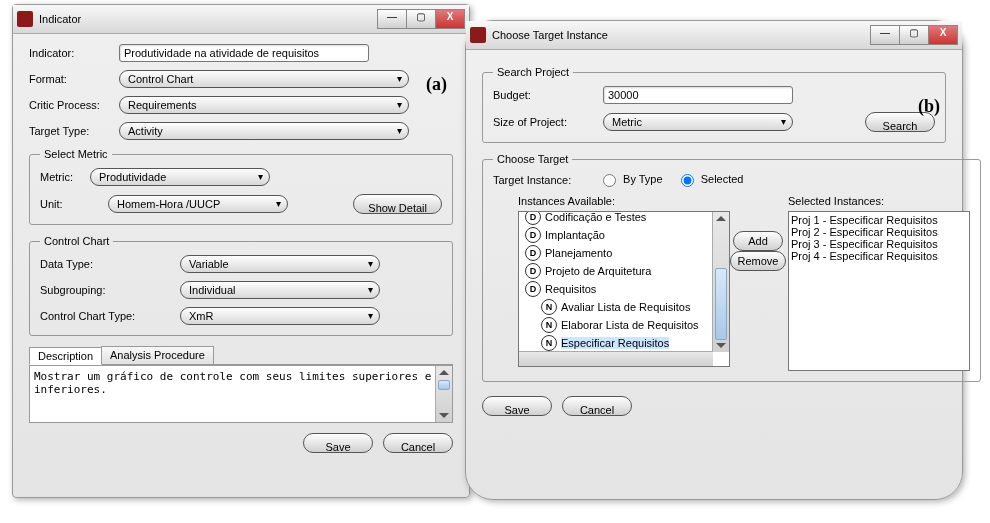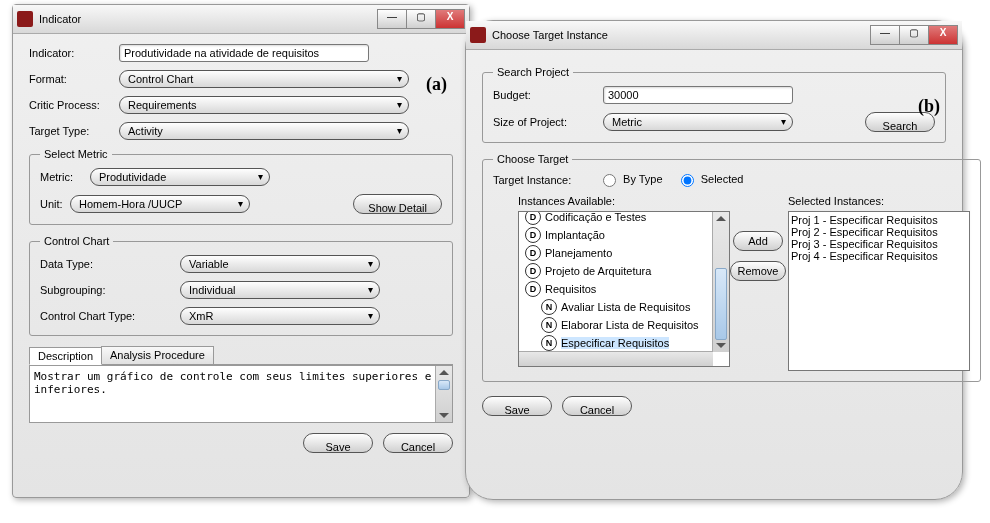--- a/index.html
+++ b/index.html
@@ -173,21 +173,21 @@
   }
   .tree-item.selected span.txt { background:#cde6ff; }
   .sel-box {
     border:1px solid #777;
     background:#fff;
     width: 176px;
     height: 154px;
     padding: 2px;
     font-size:11px;
   }
-  .mid-col { display:flex; flex-direction:column; gap:10px; padding-top:36px; align-items:center; width:60px; }
+  .mid-col { display:flex; flex-direction:column; padding-top:36px; align-items:center; width:60px; }
   .scrollbar-h {
     position:absolute; left:0; right:16px; bottom:0; height:14px;
     background: linear-gradient(#e8e8e8,#d0d0d0);
     border-top:1px solid #aaa;
   }
   .arrow-line {
     position:absolute;
     left: 465px;
     top: 278px;
     width: 14px;
@@ -237,21 +237,21 @@
       <div class="combo" style="width:290px">Activity</div>
     </div>
 
     <fieldset>
       <legend>Select Metric</legend>
       <div class="row">
         <div class="lbl" style="width:50px">Metric:</div>
         <div class="combo" style="width:180px">Produtividade</div>
       </div>
       <div class="row" style="margin-bottom:0">
-        <div class="lbl" style="width:30px">Unit:</div>
+        <div class="lbl" style="width:68px">Unit:</div>
         <div class="combo" style="width:180px">Homem-Hora /UUCP</div>
         <div style="flex:1"></div>
         <div class="big-btn">Show Detail</div>
       </div>
     </fieldset>
 
     <fieldset>
       <legend>Control Chart</legend>
       <div class="row">
         <div style="width:140px">Data Type:</div>

